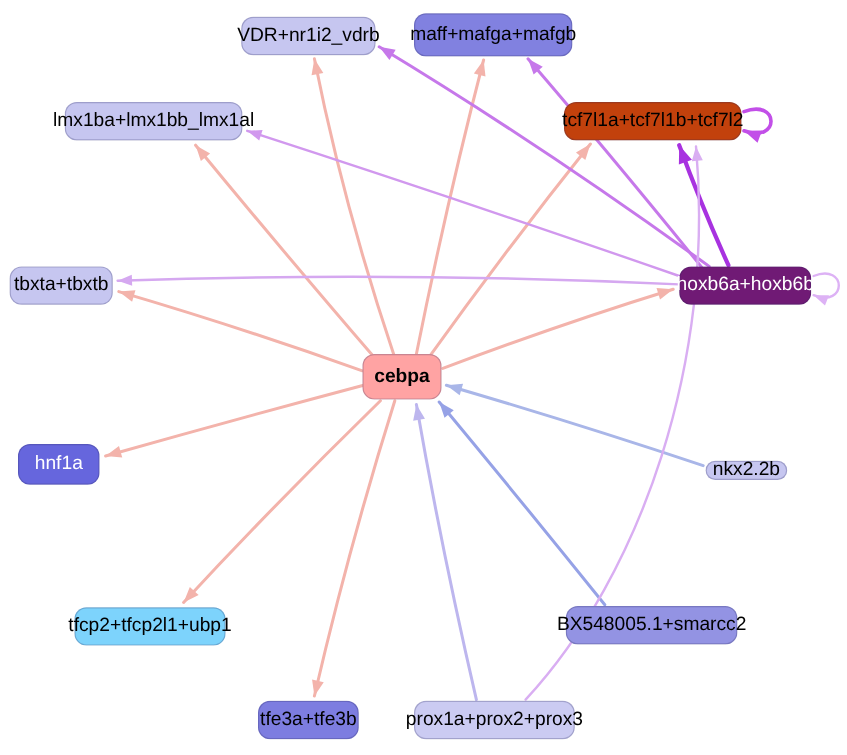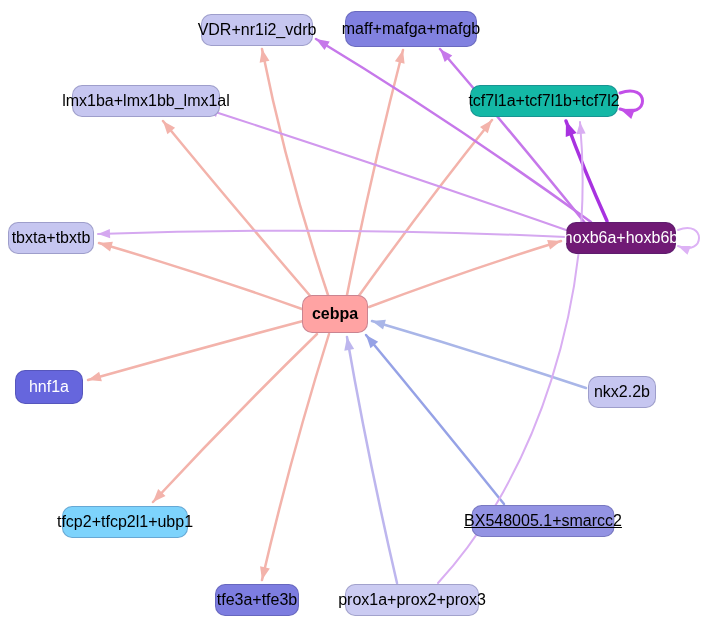--- a/index.html
+++ b/index.html
@@ -78,25 +78,25 @@
       <path d="M 678 230 C 706 219, 706 257, 678 246" fill="none" stroke="#ddb2f5" stroke-width="2" stroke-linecap="round"></path>
       <polygon points="678,246 690.85101883443,246.1063715992503 687.4870170081384,254.66928533890152" fill="#ddb2f5"></polygon>
       <path d="M 620 93 C 650 82, 650 120, 620 109" fill="none" stroke="#c24fe8" stroke-width="3" stroke-linecap="round"></path>
       <polygon points="620,109 635.003243527868,108.74963298243024 631.2852933169571,118.88949719400561" fill="#c24fe8"></polygon>
       <path d="M 438 583 C 535 478, 596 300, 580 122" fill="none" stroke="#d9aef2" stroke-width="2" stroke-linecap="round"></path>
       <polygon points="580,122 585.6558486250411,133.5399903089483 576.4927919289911,134.36363585466063" fill="#d9aef2"></polygon>
     </svg>
   <div id="nodes">
       <div class="node" style="left: 257px; top: 30px; width: 112px; height: 32px; background: rgb(198, 198, 240); color: rgb(0, 0, 0);">VDR+nr1i2_vdrb</div>
       <div class="node" style="left: 411px; top: 29px; width: 132px; height: 36px; background: rgb(129, 129, 224); color: rgb(0, 0, 0);">maff+mafga+mafgb</div>
-      <div class="node" style="left: 146px; top: 101px; width: 148px; height: 32px; background: rgb(198, 198, 240); color: rgb(0, 0, 0);">lmx1ba+lmx1bb_lmx1al</div>
-      <div class="node" style="left: 544px; top: 101px; width: 148px; height: 32px; background: #14b8a6; color: rgb(0, 0, 0);">tcf7l1a+tcf7l1b+tcf7l2</div>
+      <div class="node" style="left: 128px; top: 101px; width: 148px; height: 32px; background: rgb(198, 198, 240); color: rgb(0, 0, 0);">lmx1ba+lmx1bb_lmx1al</div>
+      <div class="node" style="left: 544px; top: 101px; width: 148px; height: 32px; background: #c2410c; color: rgb(0, 0, 0);">tcf7l1a+tcf7l1b+tcf7l2</div>
       <div class="node" style="left: 51px; top: 238px; width: 86px; height: 32px; background: rgb(198, 198, 240); color: rgb(0, 0, 0);">tbxta+tbxtb</div>
       <div class="node" style="left: 621px; top: 238px; width: 110px; height: 32px; background: #701a75; color: rgb(255, 255, 255);">hoxb6a+hoxb6b</div>
       <div class="node" style="left: 335px; top: 314px; width: 66px; height: 38px; background: rgb(255, 163, 163); color: rgb(0, 0, 0); font-weight: bold;">cebpa</div>
       <div class="node" style="left: 49px; top: 387px; width: 68px; height: 34px; background: rgb(102, 102, 221); color: rgb(255, 255, 255);">hnf1a</div>
-      <div class="node" style="left: 622px; top: 392px; width: 68px; height: 32px; background: rgb(198, 198, 240); color: rgb(0, 0, 0);">nkx2.2b</div>
+      <div class="node" style="left: 622px; top: 392px; width: 68px; height: 16px; background: rgb(198, 198, 240); color: rgb(0, 0, 0);">nkx2.2b</div>
       <div class="node" style="left: 125px; top: 522px; width: 126px; height: 32px; background: #7dd3fc; color: rgb(0, 0, 0);">tfcp2+tfcp2l1+ubp1</div>
-      <div class="node" style="left: 543px; top: 521px; width: 143px; height: 32px; background: rgb(147, 147, 227); color: rgb(0, 0, 0); text-decoration: underline;">BX548005.1+smarcc2</div>
+      <div class="node" style="left: 543px; top: 521px; width: 143px; height: 32px; background: rgb(147, 147, 227); color: rgb(0, 0, 0);">BX548005.1+smarcc2</div>
       <div class="node" style="left: 257px; top: 600px; width: 84px; height: 32px; background: rgb(125, 125, 224); color: rgb(0, 0, 0);">tfe3a+tfe3b</div>
       <div class="node" style="left: 412px; top: 600px; width: 134px; height: 32px; background: rgb(203, 203, 242); color: rgb(0, 0, 0);">prox1a+prox2+prox3</div>
     </div>
 </div>
 
 </body></html>

